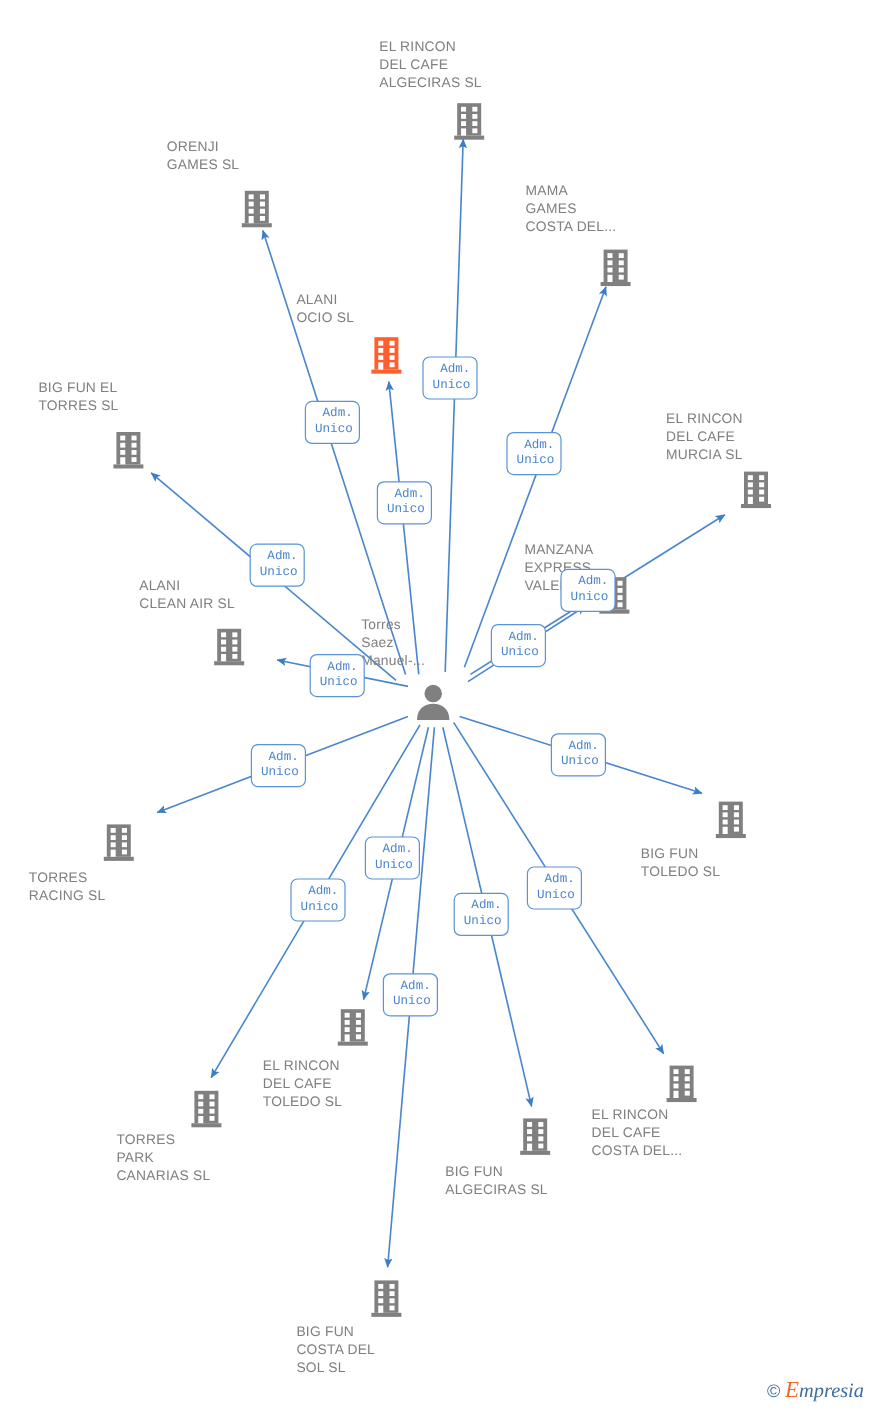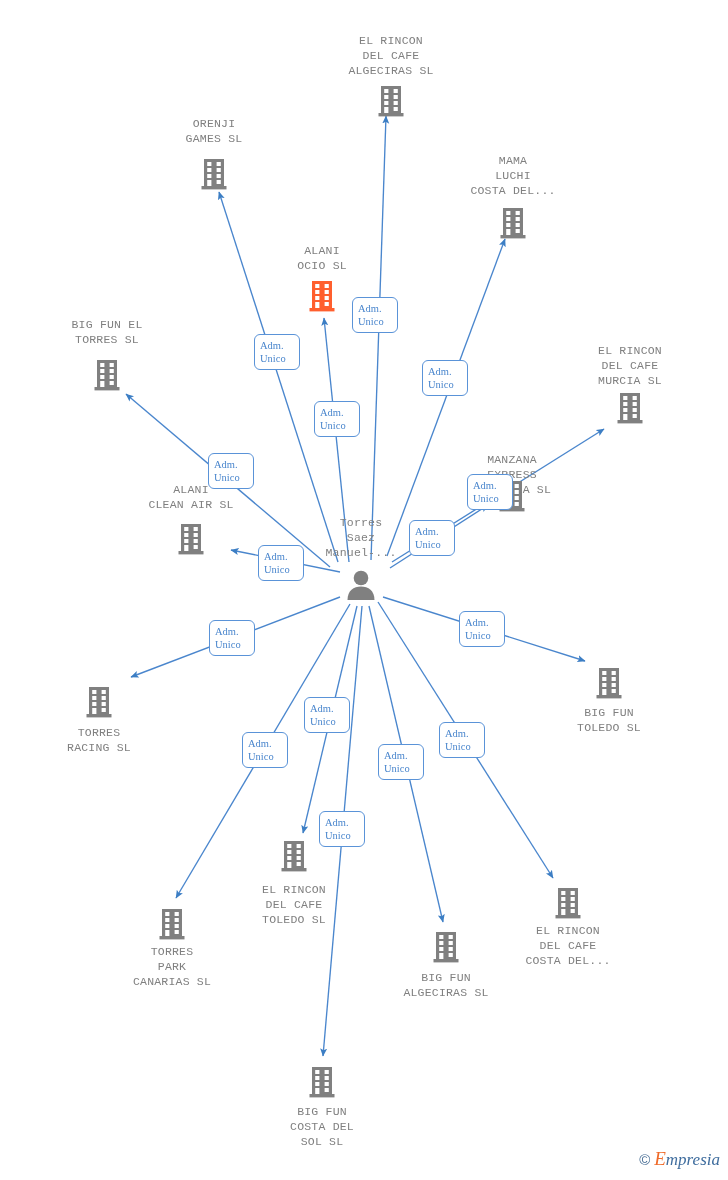--- a/index.html
+++ b/index.html
@@ -21,24 +21,23 @@
     position: absolute;
     left: 0;
     top: 0;
     width: 728px;
     height: 1180px;
   }
   .node-label {
     font-size: 11.5px;
     line-height: 15px;
     color: #808080;
-    text-align: center;
     letter-spacing: 0.2px;
     white-space: pre-line;
-    font-family: Liberation Mono, monospace;
+    font-family: Liberation Sans, sans-serif;
   }
   .node-icon {
     width: 30px;
     height: 34px;
     margin: 2px 0;
     display: block;
   }
   .node-icon svg { display:block; }
   .person-icon {
     width: 34px;
@@ -46,23 +45,23 @@
   }
   .badge {
     position: absolute;
     transform: translate(-50%, -50%);
     background: #ffffff;
     border: 1.3px solid #5a93d8;
     border-radius: 6px;
     color: #4a86cd;
     font-size: 10.5px;
     line-height: 13px;
-    text-align: left;
+    text-align: right;
     padding: 4px 5px;
-    font-family: Liberation Serif, serif;
+    font-family: Liberation Mono, monospace;
     white-space: pre-line;
     min-width: 34px;
   }
   .watermark {
     position: absolute;
     right: 8px;
     bottom: 10px;
     display: flex;
     align-items: center;
     gap: 4px;
@@ -138,21 +137,21 @@
           <rect x="17.6" y="5" width="4.2" height="4" fill="#ffffff"></rect>
           <rect x="8.2" y="11" width="4.2" height="4" fill="#ffffff"></rect>
           <rect x="17.6" y="11" width="4.2" height="4" fill="#ffffff"></rect>
           <rect x="8.2" y="17" width="4.2" height="4" fill="#ffffff"></rect>
           <rect x="17.6" y="17" width="4.2" height="4" fill="#ffffff"></rect>
           <rect x="8.2" y="23" width="4.2" height="6" fill="#ffffff"></rect>
           <rect x="17.6" y="23" width="4.2" height="4" fill="#ffffff"></rect>
         </svg>
       </div>
       <div class="node-label" style="position: absolute; left: 513px; top: 175px; transform: translate(-50%, -50%); width: 150px;">MAMA
-LUCHI
+GAMES
 COSTA DEL...</div>
       <div class="node-icon" style="position: absolute; left: 513px; top: 221px; transform: translate(-50%, -50%);">
         <svg viewBox="0 0 30 34" width="30" height="34" xmlns="http://www.w3.org/2000/svg">
           <rect x="5" y="2" width="20" height="27" fill="#808080"></rect>
           <rect x="2.5" y="29" width="25" height="3.4" fill="#808080"></rect>
           <rect x="8.2" y="5" width="4.2" height="4" fill="#ffffff"></rect>
           <rect x="17.6" y="5" width="4.2" height="4" fill="#ffffff"></rect>
           <rect x="8.2" y="11" width="4.2" height="4" fill="#ffffff"></rect>
           <rect x="17.6" y="11" width="4.2" height="4" fill="#ffffff"></rect>
           <rect x="8.2" y="17" width="4.2" height="4" fill="#ffffff"></rect>

